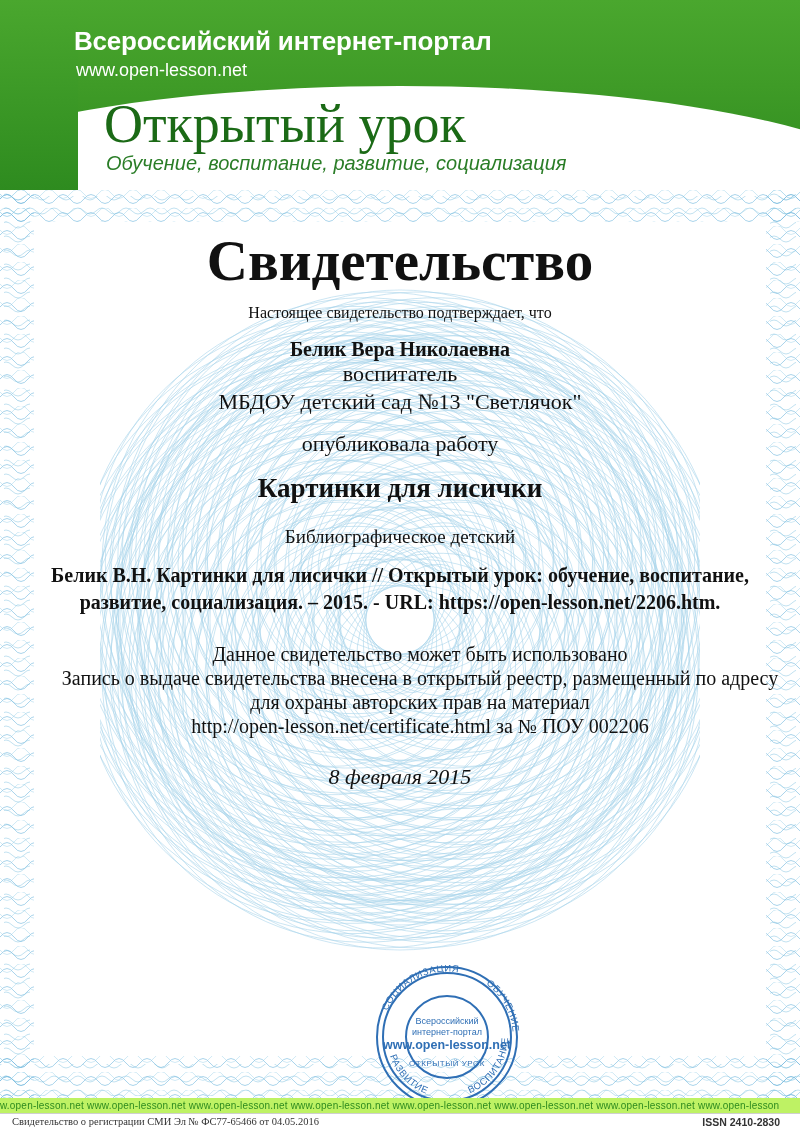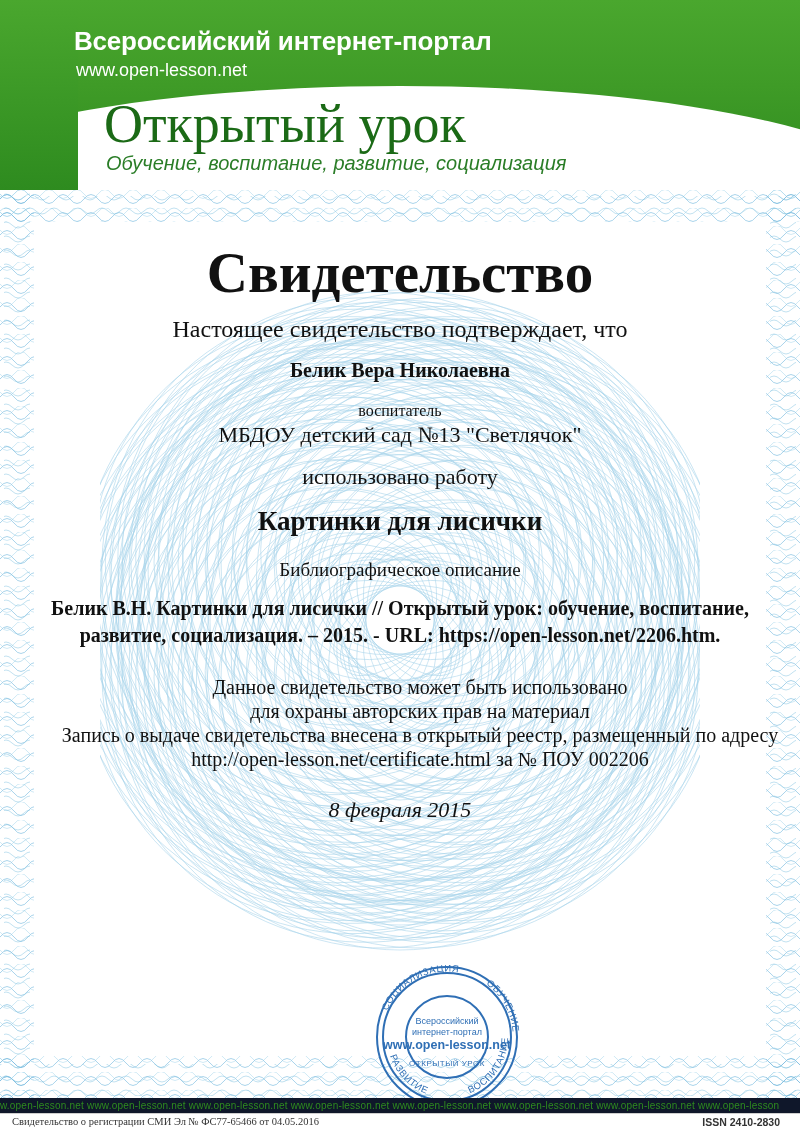--- a/index.html
+++ b/index.html
@@ -118,38 +118,38 @@
   
   .body-text {
     position: absolute;
     left: 0;
     top: 190px;
     width: 800px;
     text-align: center;
     color: #111111;
   }
   .cert-title {
-    margin-top: 52px;
+    margin-top: 40px;
     font-size: 57px;
     font-weight: bold;
     letter-spacing: 0px;
     line-height: 62px;
   }
   .cert-confirm {
     margin-top: 12px;
-    font-size: 24px;
+    font-size: 16px;
   }
   .cert-person {
     margin-top: 16px;
     font-size: 20px;
     font-weight: bold;
   }
   .cert-role {
-    margin-top: 20px;
-    font-size: 16px;
+    margin-top: 0;
+    font-size: 22px;
   }
   .cert-org {
     margin-top: 2px;
     font-size: 22px;
   }
   .cert-published {
     margin-top: 16px;
     font-size: 22px;
   }
   .cert-work {
@@ -221,21 +221,21 @@
     height: 175px;
   }
 
   
   .footer-urlstrip {
     position: absolute;
     left: 0;
     top: 1098px;
     width: 800px;
     height: 15px;
-    background: #0f172a;
+    background: #bef264;
     overflow: hidden;
     white-space: nowrap;
     color: #2e8b1f;
     font-family: "Liberation Sans", sans-serif;
     font-size: 10px;
     line-height: 15px;
     letter-spacing: 0.2px;
   }
   .footer-bar {
     position: absolute;
@@ -337,28 +337,28 @@
       <use href="#rose" transform="rotate(168)"></use>
     </g>
   </svg>
 
   <div class="body-text">
     <div class="cert-title">Свидетельство</div>
     <div class="cert-confirm">Настоящее свидетельство подтверждает, что</div>
     <div class="cert-person">Белик Вера Николаевна</div>
     <div class="cert-role">воспитатель</div>
     <div class="cert-org">МБДОУ детский сад №13 "Светлячок"</div>
-    <div class="cert-published">использовано работу</div>
+    <div class="cert-published">опубликовала работу</div>
     <div class="cert-work">Картинки для лисички</div>
-    <div class="cert-biblabel">Библиографическое описание</div>
+    <div class="cert-biblabel">Библиографическое детский</div>
     <div class="cert-bib">Белик В.Н. Картинки для лисички // Открытый урок: обучение, воспитание, развитие, социализация. – 2015. - URL: https://open-lesson.net/2206.htm.</div>
     <div class="cert-note">
       <div>Данное свидетельство может быть использовано</div>
+      <div>Запись о выдаче свидетельства внесена в открытый реестр, размещенный по адресу</div>
       <div>для охраны авторских прав на материал</div>
-      <div>Запись о выдаче свидетельства внесена в открытый реестр, размещенный по адресу</div>
       <div>http://open-lesson.net/certificate.html за № ПОУ 002206</div>
     </div>
     <div class="cert-date">8 февраля 2015</div>
   </div>
 
   <svg class="stamp" viewBox="0 0 175 175">
     <defs>
       <path id="arcTop" d="M 22 87 A 65 65 0 0 1 153 87"></path>
       <path id="arcBottom" d="M 27 87 A 60 60 0 0 0 148 87"></path>
     </defs>

